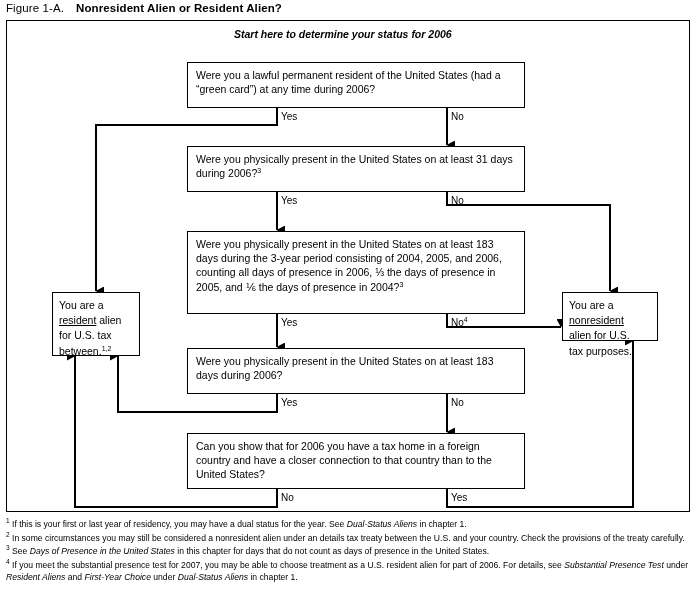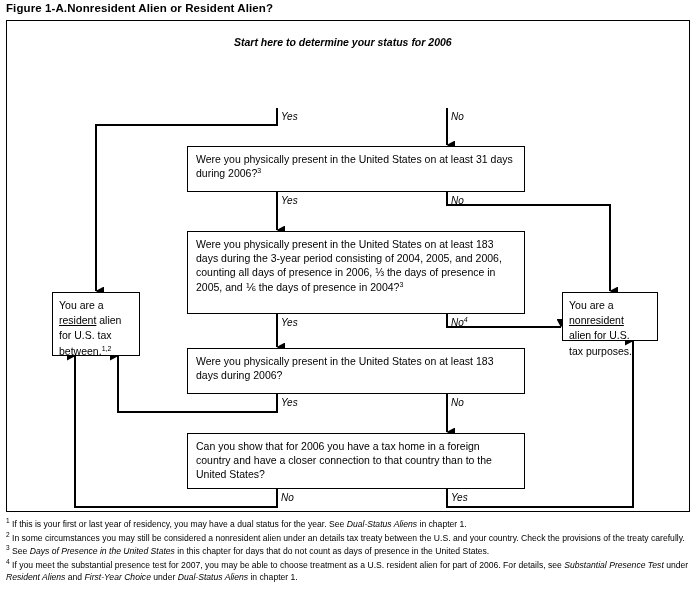--- a/index.html
+++ b/index.html
@@ -18,22 +18,22 @@
 
   
   #fig-header{
     position:absolute;
     left:6px; top:2px;
     font-size:11.5px;
     font-weight:bold;
     white-space:nowrap;
     letter-spacing:0.1px;
   }
-  #fig-header .fig-num{ font-weight:bold; }
-  #fig-header .fig-title{ font-weight:bold; }
+  #fig-header .fig-num{ font-weight:normal; }
+  #fig-header .fig-title{ font-weight:bold; margin-left:12px; }
 
   
   #frame{
     position:absolute;
     left:6px; top:20px;
     width:684px; height:492px;
     border:1px solid #000;
     box-sizing:border-box;
     background:#fff;
   }
@@ -54,21 +54,20 @@
   }
   .node.q{ text-align:left; }
   .node.result{ font-size:10.5px; line-height:1.45; padding:5px 6px; }
   .node u{ text-decoration:underline;text-align:center; }
   sup{ font-size:7px; vertical-align:super; line-height:0; }
 
   
   .blabel{
     position:absolute;
     font-size:10px;
-    font-style:italic;
     white-space:nowrap;
   }
 
   
   #start-caption{
     position:absolute;
     font-size:10.5px;
     font-style:italic;
     font-weight:bold;
     white-space:nowrap;
@@ -128,22 +127,25 @@
 
         <path d="M447,394 L447,432" marker-end="url(#ah-down)"></path>
 
         <path d="M277,489 L277,507 L75,507 L75,356" marker-end="url(#ah-up)"></path>
 
         <path d="M447,489 L447,507 L633,507 L633,341" marker-end="url(#ah-up)"></path>
       </g>
     </svg>
   </div>
 
-  <div id="start-caption" style="left:234px; top:36px;">Start here to determine your status for 2006</div>
+  <div id="start-caption" style="left:234px; top:28px;">Start here to determine your status for 2006</div>
 
+  <div class="node q" style="left:187px; top:62px; width:338px; height:46px;">
+    <span>Were you a lawful permanent resident of the United States (had a “green card”) at any time during 2006?</span>
+  </div>
   <div class="blabel" style="left:281px; top:111px;">Yes</div>
   <div class="blabel" style="left:451px; top:111px;">No</div>
 
   <div class="node q" style="left:187px; top:146px; width:338px; height:46px;">
     <span>Were you physically present in the United States on at least 31 days during 2006?</span><sup>3</sup>
   </div>
   <div class="blabel" style="left:281px; top:195px;">Yes</div>
   <div class="blabel" style="left:451px; top:195px;">No</div>
 
   <div class="node q" style="left:187px; top:231px; width:338px; height:83px;">

